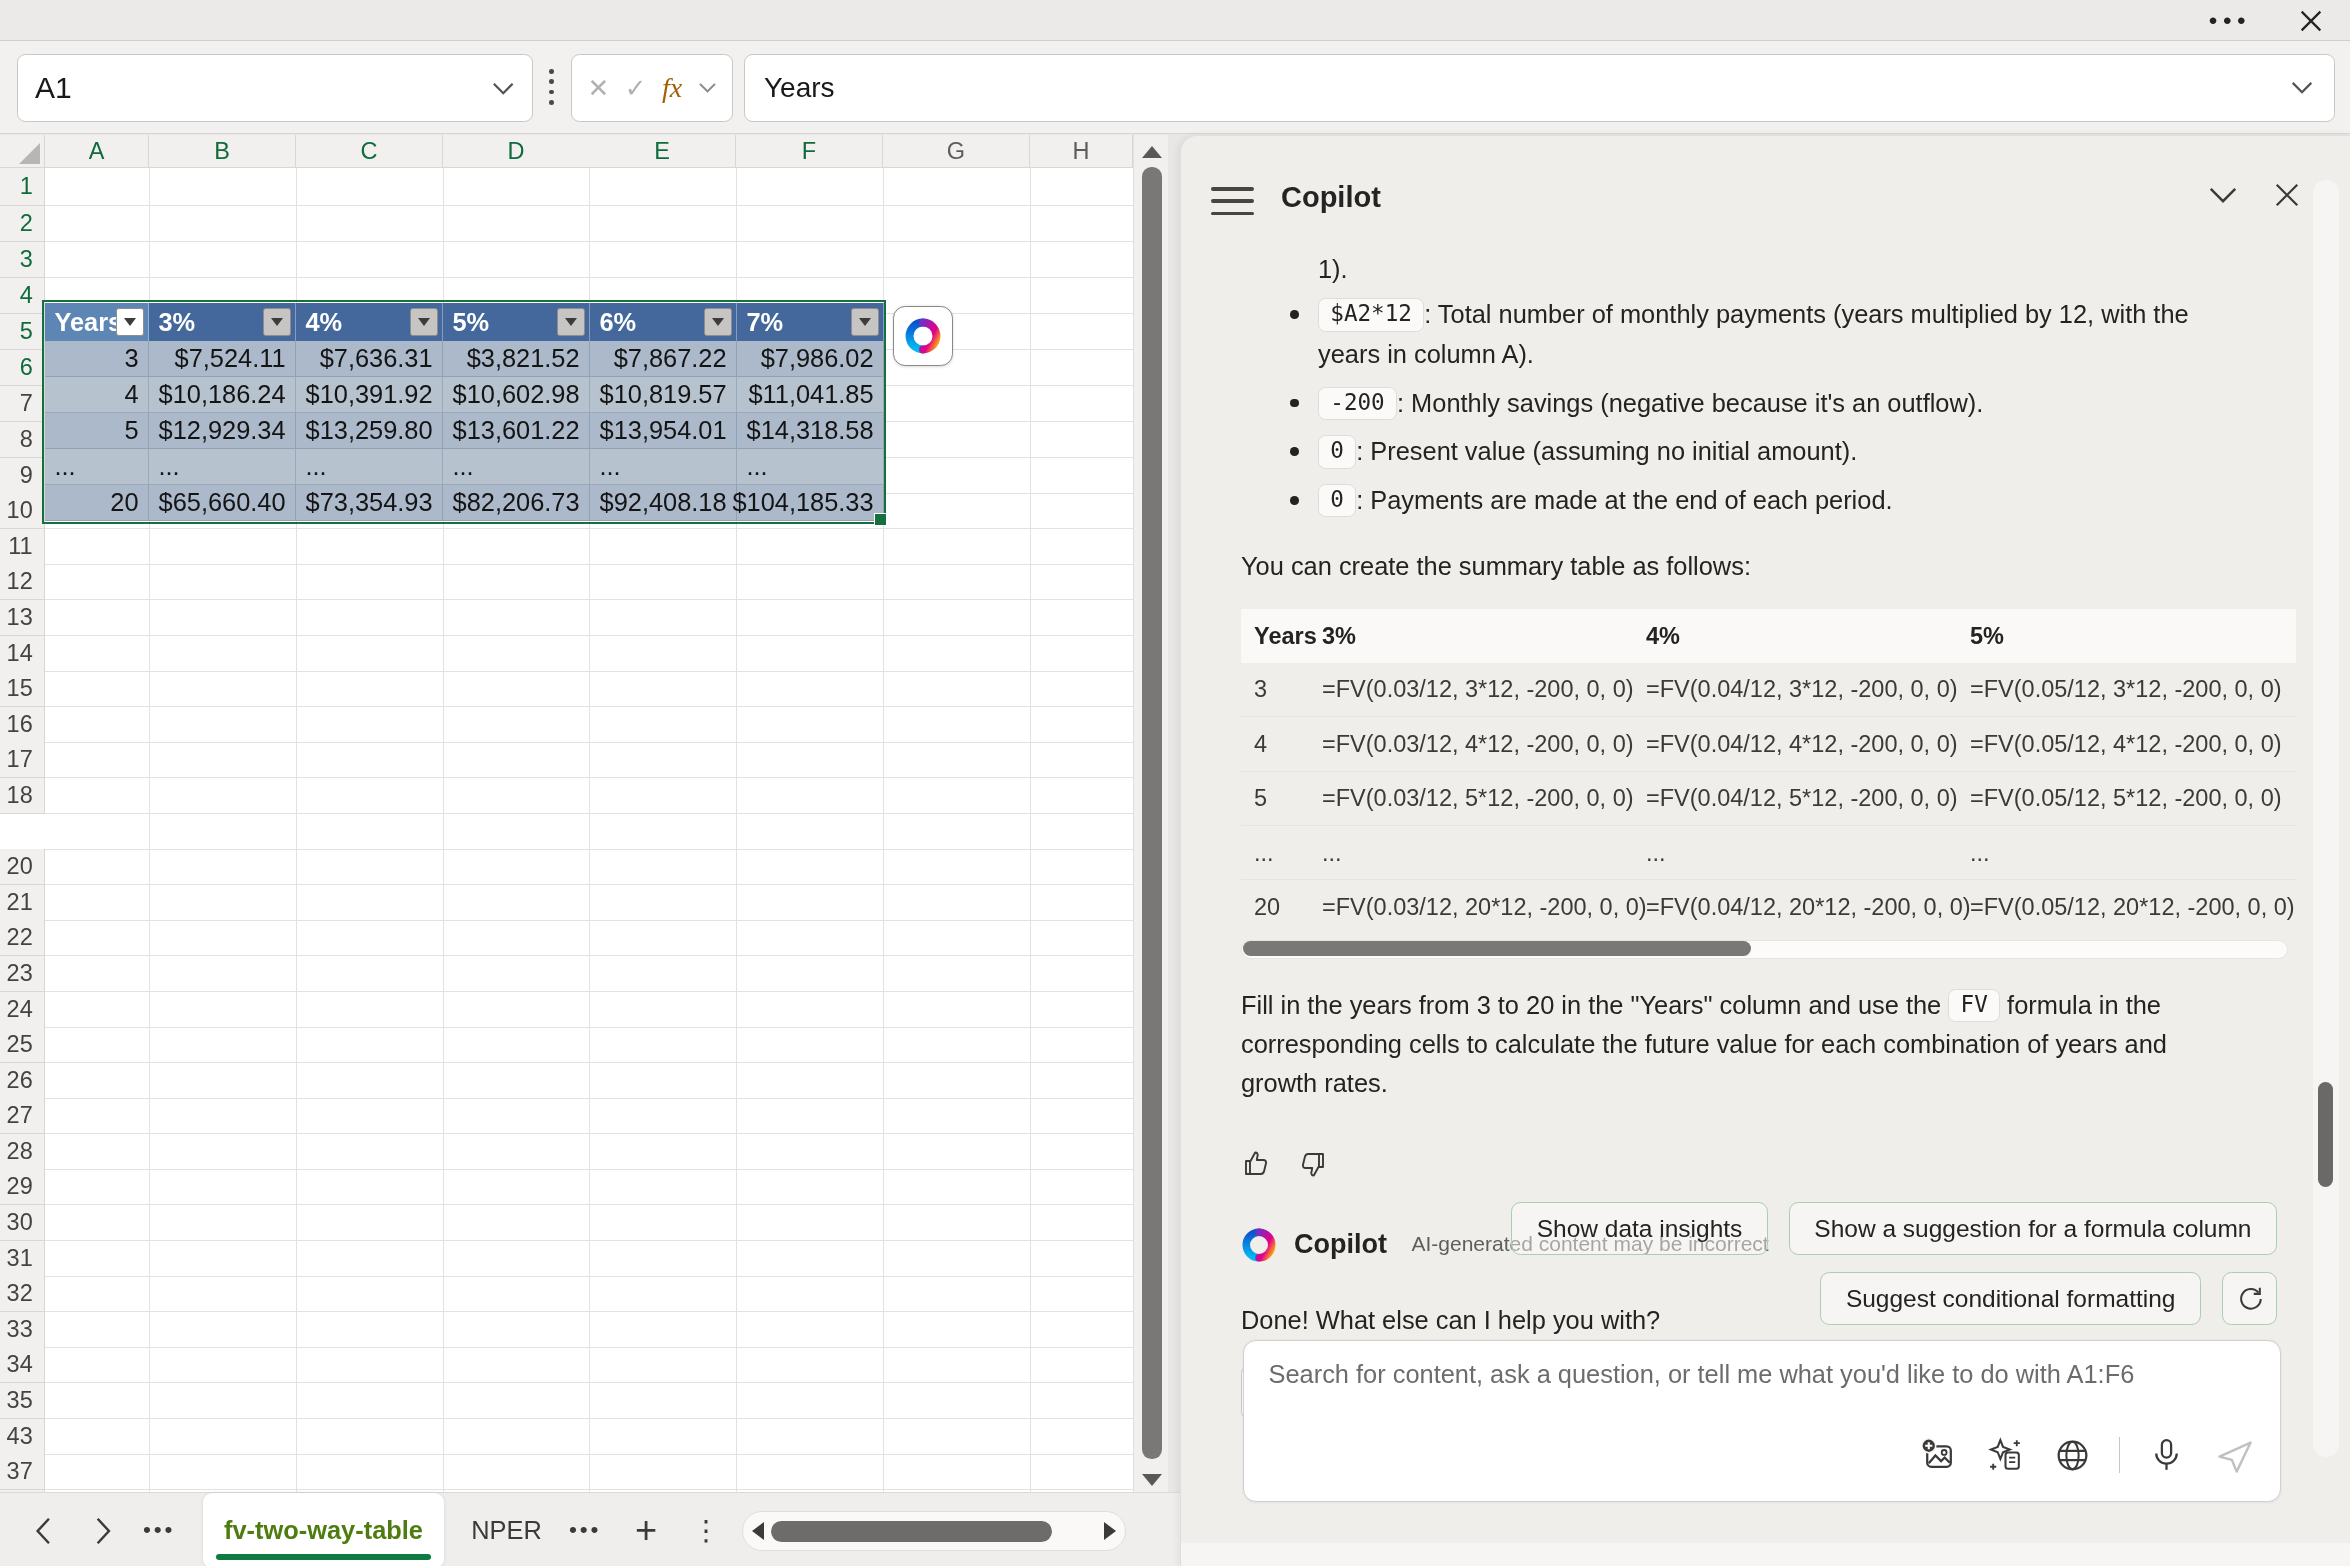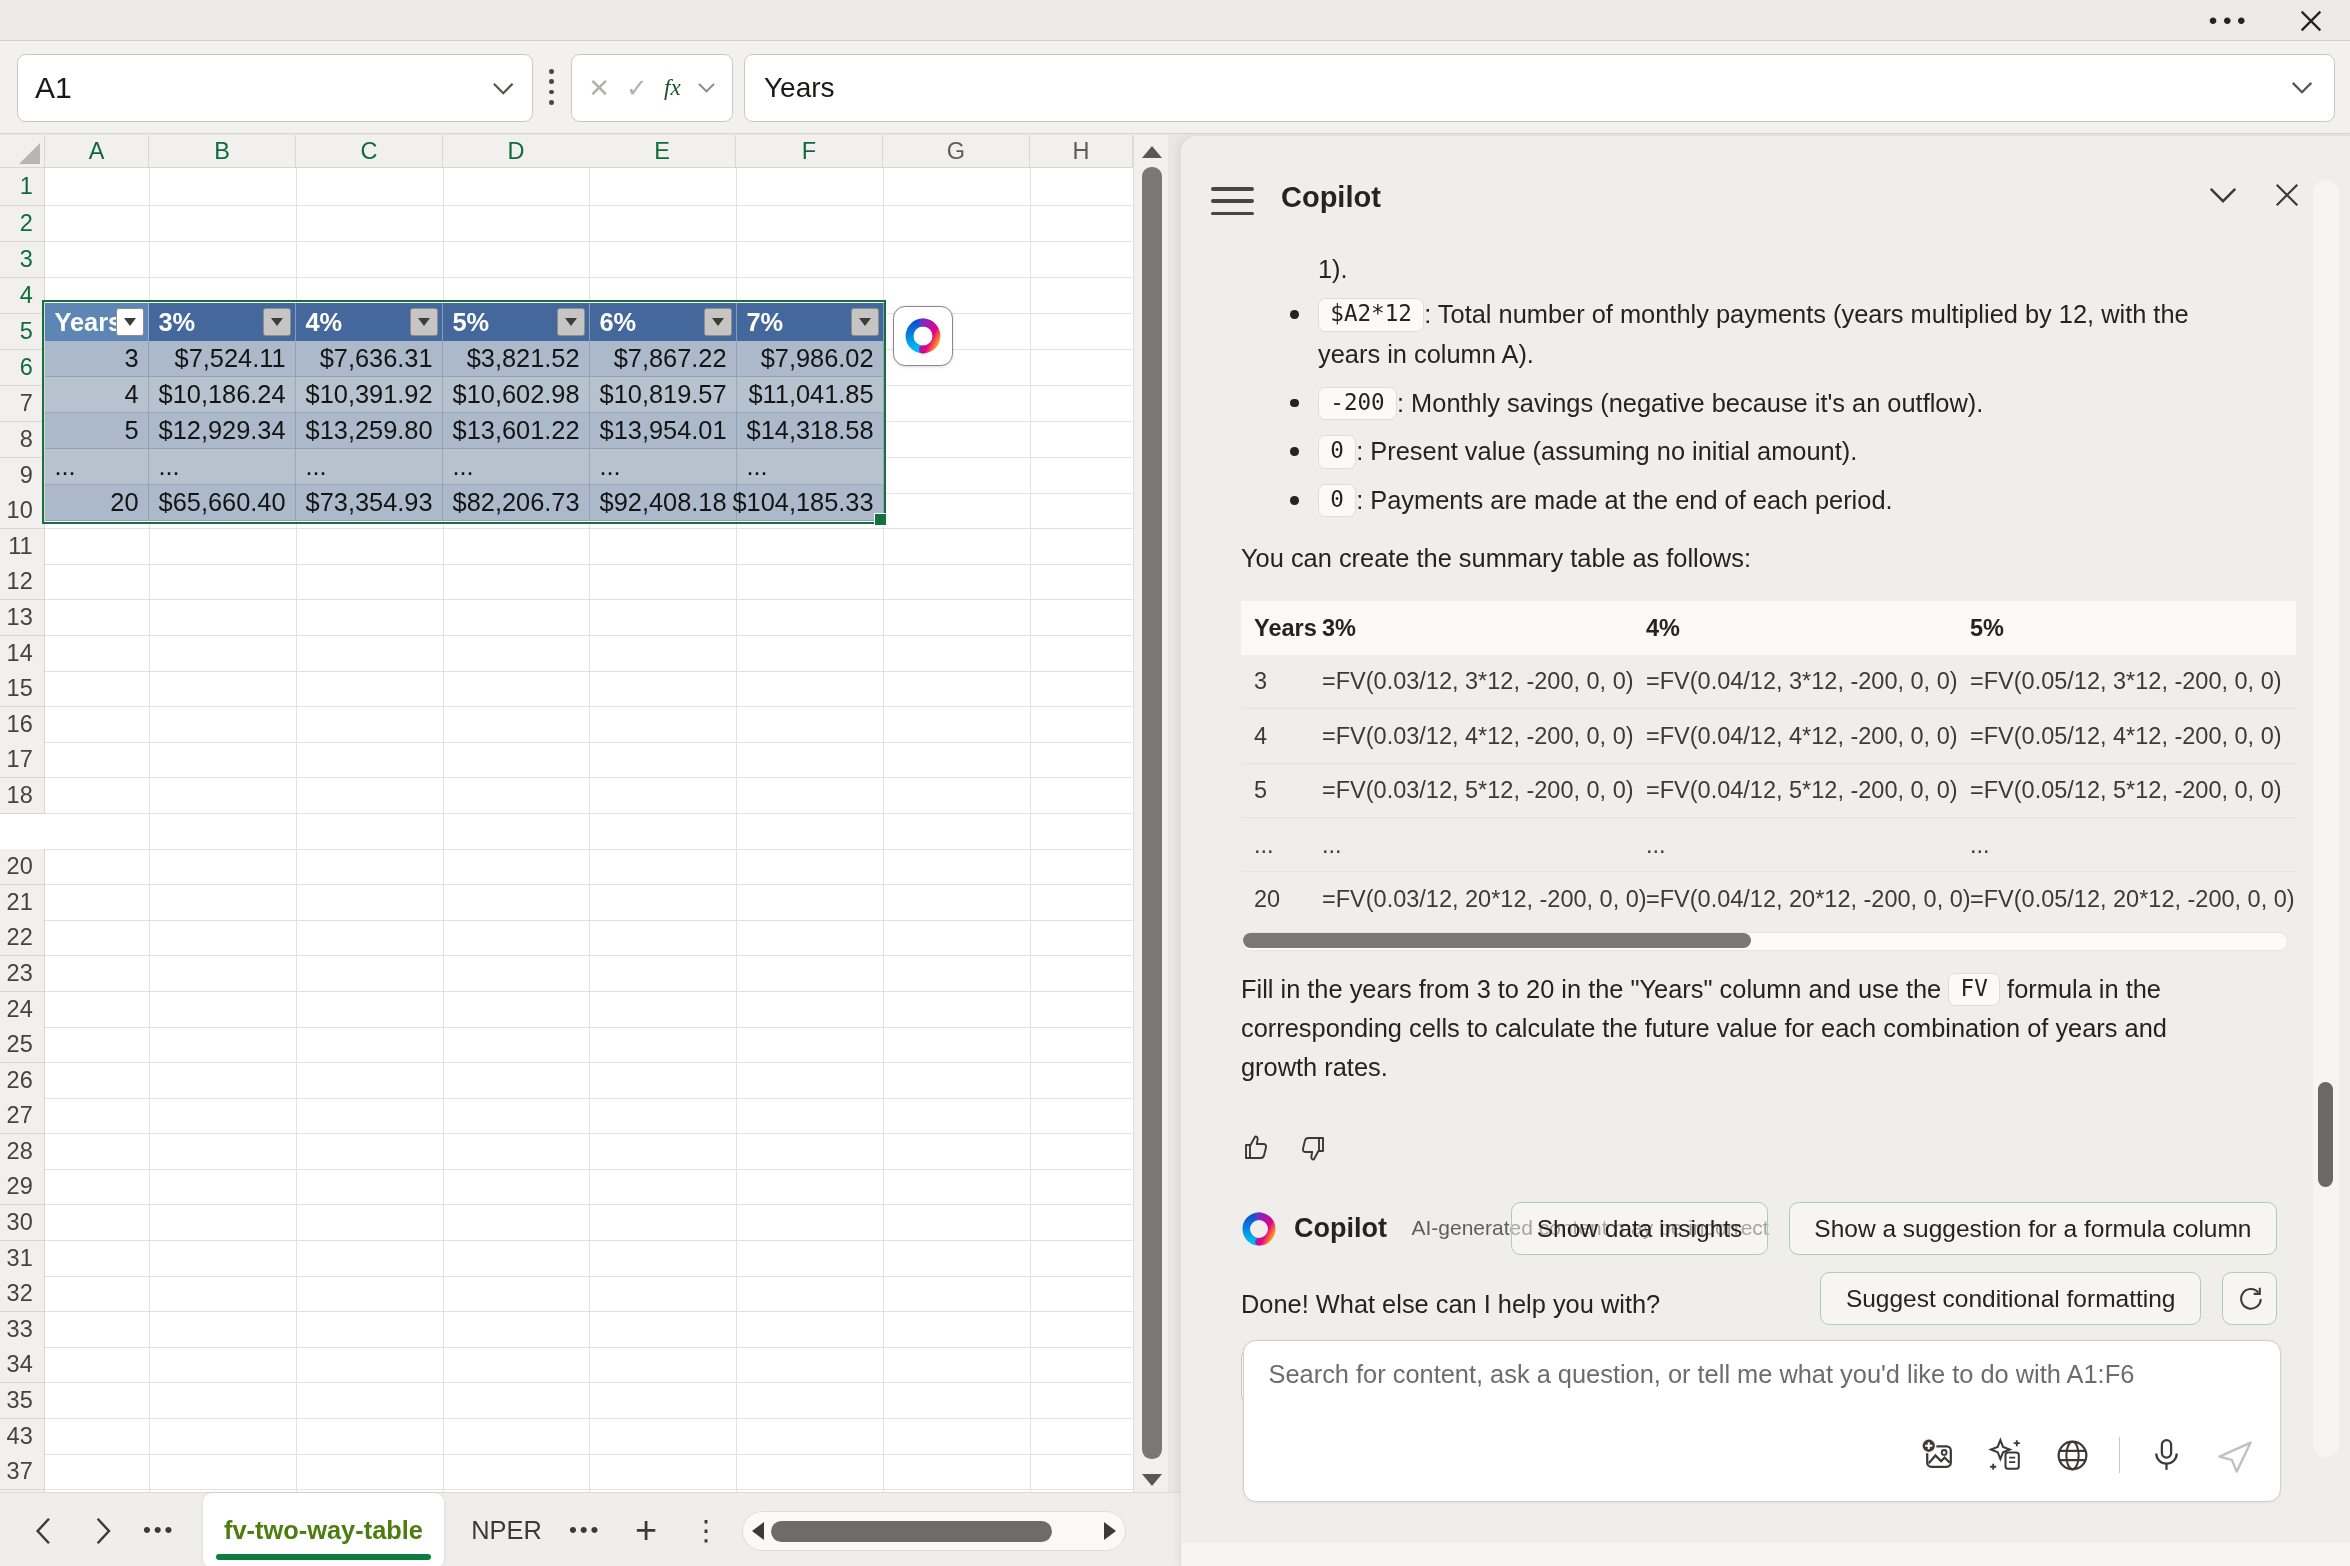--- a/index.html
+++ b/index.html
@@ -21,21 +21,21 @@
                 background:#F3F1F0; border-bottom:0.9px solid #D8D6D4; }
   .fb-box { position:absolute; top:13px; height:68px; background:#fff;
             border:0.9px solid #C8C6C4; border-radius:8.5px; display:flex; align-items:center; }
   #namebox { left:17px; width:516px; padding:0 17px; }
   #namebox input { border:none; outline:none; font-size:30px; color:#1A1918; flex:1;
                    font-family:"Liberation Sans",sans-serif; background:transparent; }
   #fb-dots { position:absolute; left:549px; top:28px; display:flex; flex-direction:column; gap:5.6px; }
   #fb-dots i { width:4.7px; height:4.7px; border-radius:50%; background:#4A4846; }
   #fxgroup { left:571px; width:162px; justify-content:space-evenly; }
   .fx-x, .fx-check { font-size:26px; color:#B3B1AF; }
-  .fx-fx { font-family:"Liberation Serif", serif; font-style:italic; font-size:23px; color:#14532d; }
+  .fx-fx { font-family:"Liberation Serif", serif; font-style:italic; font-size:28px; color:#a16207; }
   #formulafield { left:744px; width:1591px; padding:0 19px; }
   #formulafield input { border:none; outline:none; font-size:28px; color:#1A1918; flex:1;
                         font-family:"Liberation Sans",sans-serif; background:transparent; }
   .chev-svg { flex:none; }
 
   
   #grid { position:absolute; left:0; top:135px; width:1168px; height:1358px;
           background:#fff; overflow:hidden; }
   #corner { position:absolute; left:0; top:0; width:45px; height:33px; background:#F1F0EF;
             border-right:0.9px solid #D9D7D5; border-bottom:0.9px solid #D9D7D5; }
@@ -137,21 +137,21 @@
   #cp-close { position:absolute; right:49px; top:45px; cursor:pointer; }
 
   #cp-body { position:absolute; left:0; top:105px; width:1130px; padding:9.4px 79px 0 60px;
              color:#242322; font-size:25.4px; line-height:1.55; }
   .cp-frag { margin-left:77px; margin-bottom:5.6px; }
   .cp-li { position:relative; padding-left:77px; margin-bottom:9.4px; }
   .cp-dot { position:absolute; left:49px; top:15px; width:8.5px; height:8.5px; border-radius:50%;
             background:#242322; }
   .chip { display:inline-block; background:#FBFAF9; border:1.4px solid #DEDCDA; border-radius:7.5px;
           padding:0px 11.3px 1.9px; font-size:22.6px; line-height:1.3; color:#242322; vertical-align:1.9px; }
-  .cp-para { margin-top:19px; }
+  .cp-para { margin-top:27px; }
 
   #cp-table { margin-top:22.6px; width:1055px; overflow:hidden; white-space:nowrap; font-size:23.5px; }
   .cpt-row { display:grid; grid-template-columns:68px 324px 324px 405px; padding:8.5px 0 8.5px 13px; }
   .cpt-head { background:#FAF9F8; font-weight:700; }
   .cpt-body { border-bottom:0.9px solid #E6E4E2; color:#3B3A39; }
   .cpt-body:last-child { border-bottom:none; }
   #cpt-scroll { margin-top:5.6px; width:1047px; height:19px; background:#FCFBFA;
                 border:0.9px solid #E6E4E2; border-radius:9.4px; position:relative; }
   #cpt-thumb { position:absolute; left:0.9px; top:0.9px; width:508px; height:15px;
                background:#7A7876; border-radius:7.5px; cursor:grab; }

